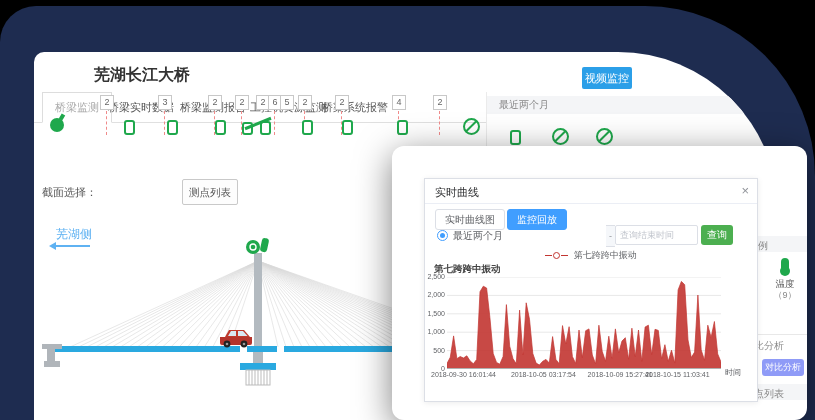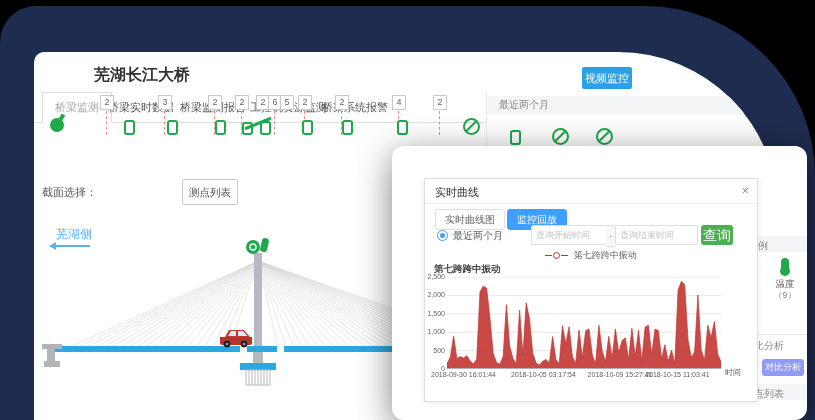--- a/index.html
+++ b/index.html
@@ -74,21 +74,21 @@
   .radio:after{content:"";position:absolute;left:2px;top:2px;width:5px;height:5px;border-radius:50%;
                background:#409eff;}
   .radio-label{position:absolute;left:28px;top:50px;font-size:10px;color:#606266;}
   .minput{position:absolute;top:46px;width:73px;height:18px;border:1px solid #dcdfe6;border-radius:2px;
           font-size:9px;color:#606266;padding:0 4px;outline:none;
           font-family:"Liberation Sans",sans-serif;}
   .minput::placeholder{color:#c0c4cc;}
   .msep{position:absolute;left:181px;top:46px;width:9px;height:20px;background:#f5f7fa;border:1px solid #dcdfe6;
         border-left:none;border-right:none;color:#909399;font-size:9px;text-align:center;line-height:20px;}
   .query-btn{position:absolute;left:276px;top:46px;width:32px;height:20px;background:#4caf50;border-radius:3px;
-             color:#fff;font-size:14px;line-height:20px;text-align:center;cursor:pointer;}
+             color:#fff;font-size:10px;line-height:20px;text-align:center;cursor:pointer;}
   .legend-row{position:absolute;left:0;right:0;top:70px;text-align:center;font-size:9px;color:#606266;}
   .lg-line{display:inline-block;width:7px;height:0;border-top:1px solid #c23531;vertical-align:middle;}
   .lg-circ{display:inline-block;width:5px;height:5px;border:1px solid #c23531;border-radius:50%;
            vertical-align:middle;margin:0 1px;}
   .chart-title{position:absolute;left:9px;top:84px;font-size:9.5px;font-weight:bold;color:#464646;}
   .plot{position:absolute;left:22px;top:98px;width:274px;height:92px;}
   .ytick{position:absolute;width:20px;text-align:right;font-size:7px;color:#606266;left:0;}
   .xtick{position:absolute;top:192px;font-size:7px;color:#606266;white-space:nowrap;}
   .xaxis-name{position:absolute;left:300px;top:188px;font-size:8px;color:#606266;}
   
@@ -280,21 +280,20 @@
     <div class="modal">
       <div class="modal-header">
         <span class="modal-title">实时曲线</span>
         <span class="modal-close">×</span>
       </div>
       <div class="mtab plain">实时曲线图</div>
       <div class="mtab blue">监控回放</div>
 
       <div class="radio"></div>
       <span class="radio-label">最近两个月</span>
-      <input class="minput" style="left: 106px;" placeholder="查询开始时间">
       <div class="msep">-</div>
       <input class="minput" style="left: 190px;" placeholder="查询结束时间">
       <div class="query-btn">查询</div>
 
       <div class="legend-row">
         <span class="lg-line"></span><span class="lg-circ"></span><span class="lg-line"></span>
         <span style="margin-left:3px">第七跨跨中振动</span>
       </div>
 
       <div class="chart-title">第七跨跨中振动</div>

